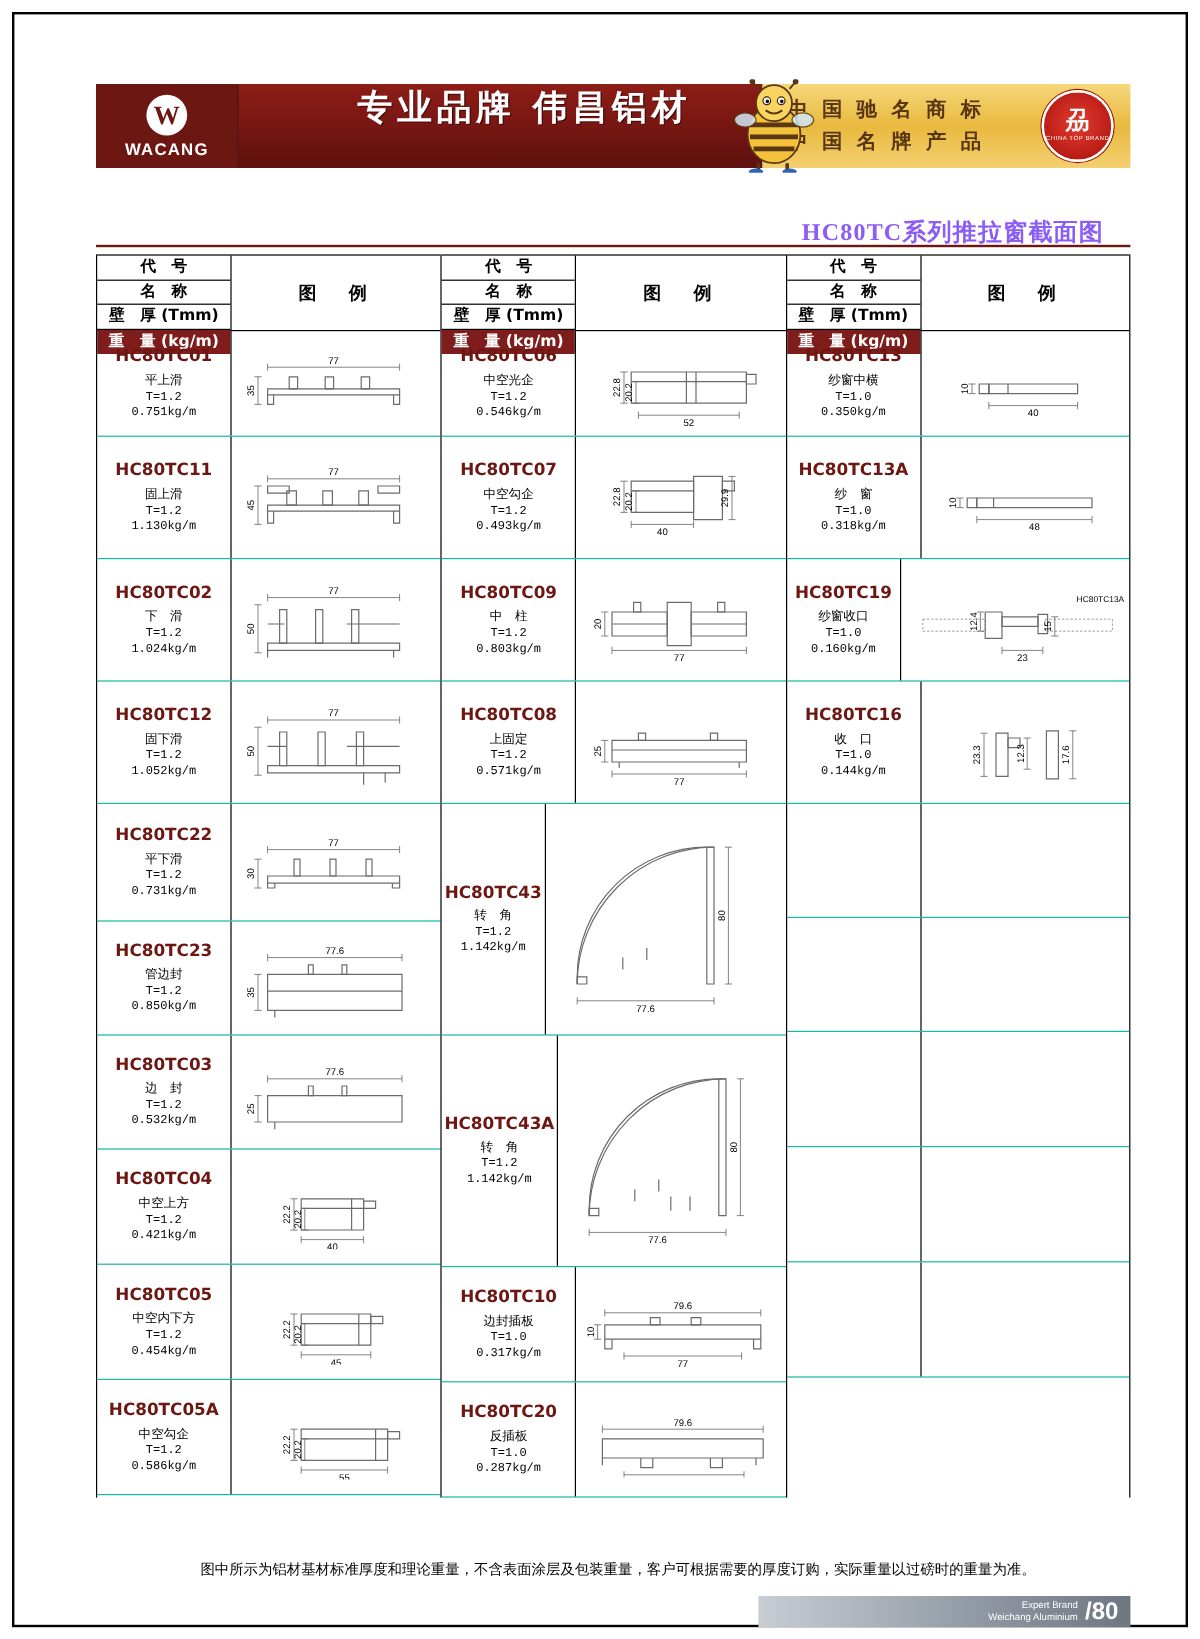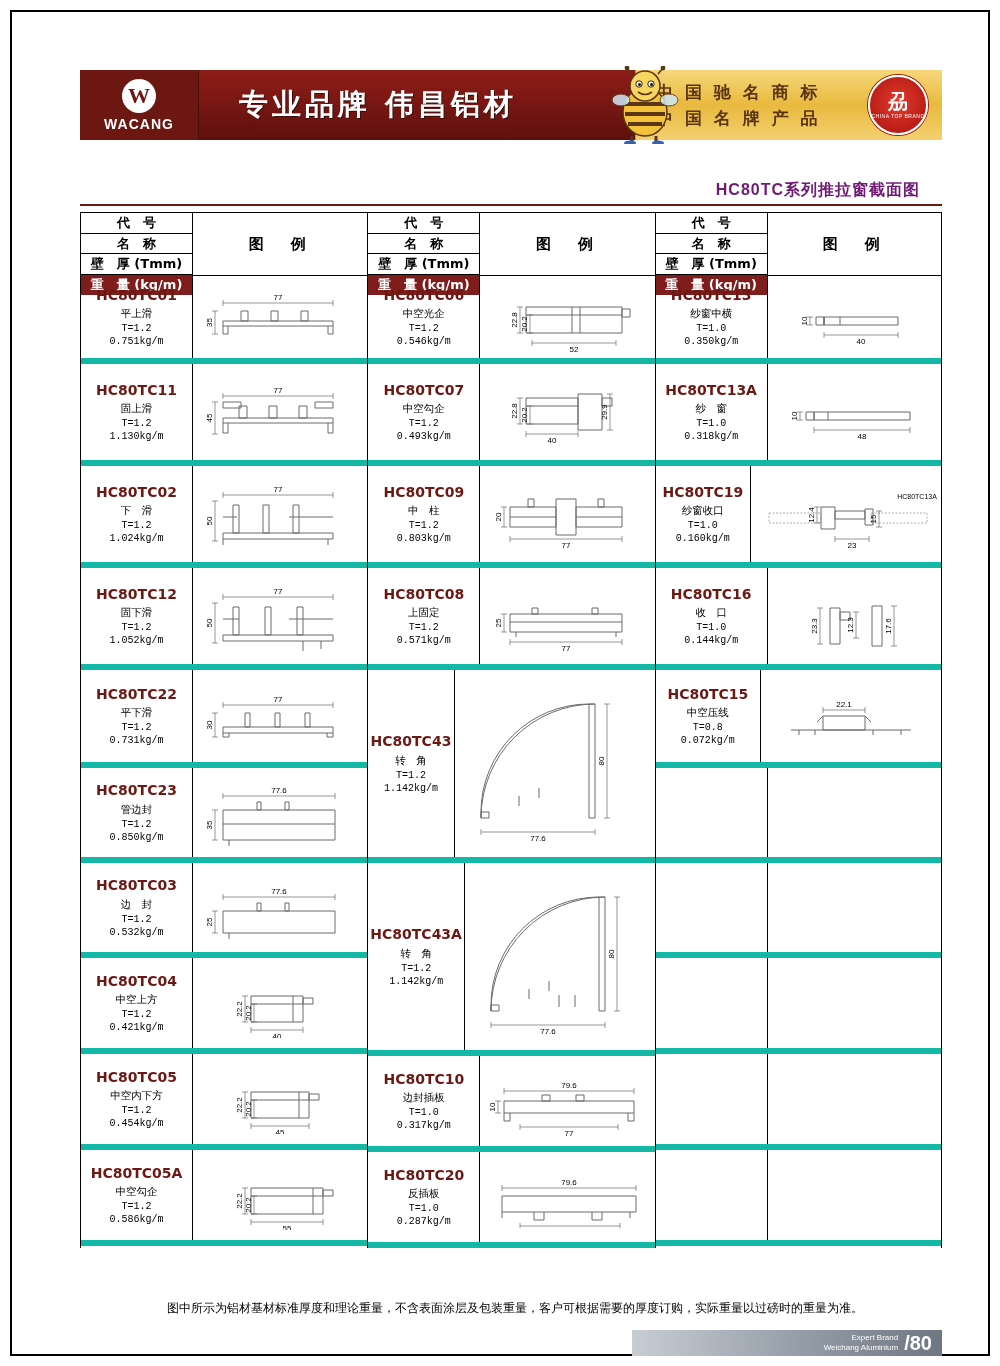--- a/index.html
+++ b/index.html
@@ -27,21 +27,21 @@
   }
   .wacang-mark{
     width:34px;height:34px;border-radius:50%;background:#fff;color:#6d1713;
     display:flex;align-items:center;justify-content:center;
     font-weight:bold;font-size:22px;font-family:"Liberation Serif",serif;
   }
   .wacang-text{font-size:14px;letter-spacing:1px;font-weight:bold;margin-top:3px;}
   .banner-mid{
     flex:1;position:relative;
     background:linear-gradient(180deg,#8d1d17 0%,#7a1713 45%,#5d100d 100%);
-    display:flex;flex-direction:column;justify-content:center;padding-left:40px;
+    display:flex;flex-direction:row;justify-content:center;padding-left:40px;text-align:center;
   }
   .banner-mid .cn{
     font-size:29px;font-weight:bold;color:#ffffff;letter-spacing:4px;
     font-family:"DejaVu Sans",sans-serif;
     text-shadow:1px 1px 0 #3d0a08;
   }
   .banner-mid .en{
     font-size:13px;font-weight:bold;color:#f3e0a0;letter-spacing:1px;margin-top:3px;
   }
   .banner-right{
@@ -61,22 +61,22 @@
   }
   .seal .glyph{font-size:20px;font-weight:bold;line-height:1;}
   .seal .sub{font-size:5px;letter-spacing:.5px;margin-top:2px;}
   .mascot{
     position:absolute;left:528px;top:-4px;width:74px;height:78px;z-index:5;
   }
 
   
   .doc-title{
     position:absolute;right:68px;top:168px;
-    font-size:16px;font-weight:bold;color:#701a75;letter-spacing:1px;
-    font-family:Liberation Sans, sans-serif;
+    font-size:20px;font-weight:bold;color:#8b5cf6;letter-spacing:1px;
+    font-family:Liberation Serif, serif;
   }
   .title-rule{
     position:absolute;left:68px;top:192px;width:862px;height:2px;background:#6d1713;
   }
 
   
   .grid{
     position:absolute;left:68px;top:200px;width:862px;
     display:flex;gap:0;
   }
@@ -91,21 +91,21 @@
     border-bottom:1px solid #000;box-sizing:border-box;
   }
   .hdr-left div:last-child{
     border-bottom:none;background:#7f1d1d;color:#fff;
   }
   .hdr-right{
     flex:1;display:flex;align-items:center;justify-content:center;
     font-size:15px;font-weight:bold;letter-spacing:6px;font-family:"DejaVu Sans",sans-serif;
   }
 
-  .row{display:flex;border-bottom:6px solid #14b8a6;box-sizing:border-box;}
+  .row{display:flex;border-bottom:1px solid #14b8a6;box-sizing:border-box;}
   .cell-info{
     width:112px;border-right:1px solid #000;box-sizing:border-box;
     display:flex;flex-direction:column;align-items:center;justify-content:center;
     padding:4px 2px;
   }
   .code{font-size:14px;font-weight:bold;color:#6d1713;font-family:"DejaVu Sans",sans-serif;line-height:1.25;}
   .cname{font-size:10.5px;color:#000;font-family:"DejaVu Sans",sans-serif;margin-top:3px;}
   .tval,.wval{font-size:10px;color:#000;font-family:Liberation Mono, monospace;margin-top:2px;}
   .cell-fig{
     flex:1;position:relative;display:flex;align-items:center;justify-content:flex-start;
@@ -819,42 +819,20 @@
   <line x1="85" y1="32" x2="91" y2="32" stroke="#6b6b6b" stroke-width=".7"></line>
   <line x1="85" y1="58" x2="91" y2="58" stroke="#6b6b6b" stroke-width=".7"></line>
   <text x="85" y="45" font-size="8" text-anchor="middle" fill="#000" transform="rotate(-90 85 45)">12.3</text>
               <line x1="126" y1="26" x2="126" y2="66" stroke="#6b6b6b" stroke-width=".7"></line>
   <line x1="123" y1="26" x2="129" y2="26" stroke="#6b6b6b" stroke-width=".7"></line>
   <line x1="123" y1="66" x2="129" y2="66" stroke="#6b6b6b" stroke-width=".7"></line>
   <text x="123" y="46" font-size="8" text-anchor="middle" fill="#000" transform="rotate(-90 123 46)">17.6</text>
             </svg>
           </div>
     </div>
-        <div class="row" style="height:98px">
-      <div class="cell-info">
-        <div class="code">HC80TC15</div>
-        <div class="cname">中空压线</div>
-        <div class="tval">T=0.8</div>
-        <div class="wval">0.072kg/m</div>
-      </div>
-      <div class="cell-fig">
-            <svg width="180" height="56" viewBox="0 0 180 56">
-              <g stroke="#6b6b6b" fill="none" stroke-width="1">
-      <path d="M62 28h42v14H62z"></path>
-      <path d="M30 42h120"></path>
-      <path d="M38 42v5M54 42v5M112 42v5M140 42v5"></path>
-      <path d="M62 28l-6 6M104 28l6 6"></path>
-     </g>
-              <line x1="62" y1="22" x2="104" y2="22" stroke="#6b6b6b" stroke-width=".7"></line>
-  <line x1="62" y1="19" x2="62" y2="25" stroke="#6b6b6b" stroke-width=".7"></line>
-  <line x1="104" y1="19" x2="104" y2="25" stroke="#6b6b6b" stroke-width=".7"></line>
-  <text x="83" y="19" font-size="8" text-anchor="middle" fill="#000">22.1</text>
-            </svg>
-          </div>
-    </div>
         <div class="row" style="height:95px">
       <div class="cell-info">
         
       </div>
       <div class="cell-fig"></div>
     </div>
         <div class="row" style="height:95px">
       <div class="cell-info">
         
       </div>

